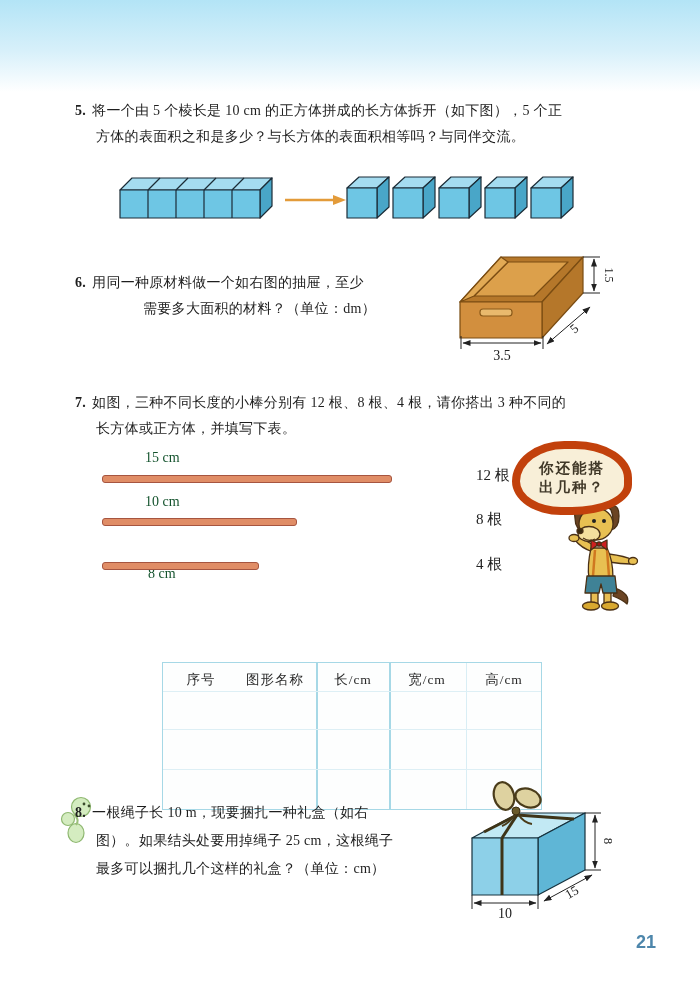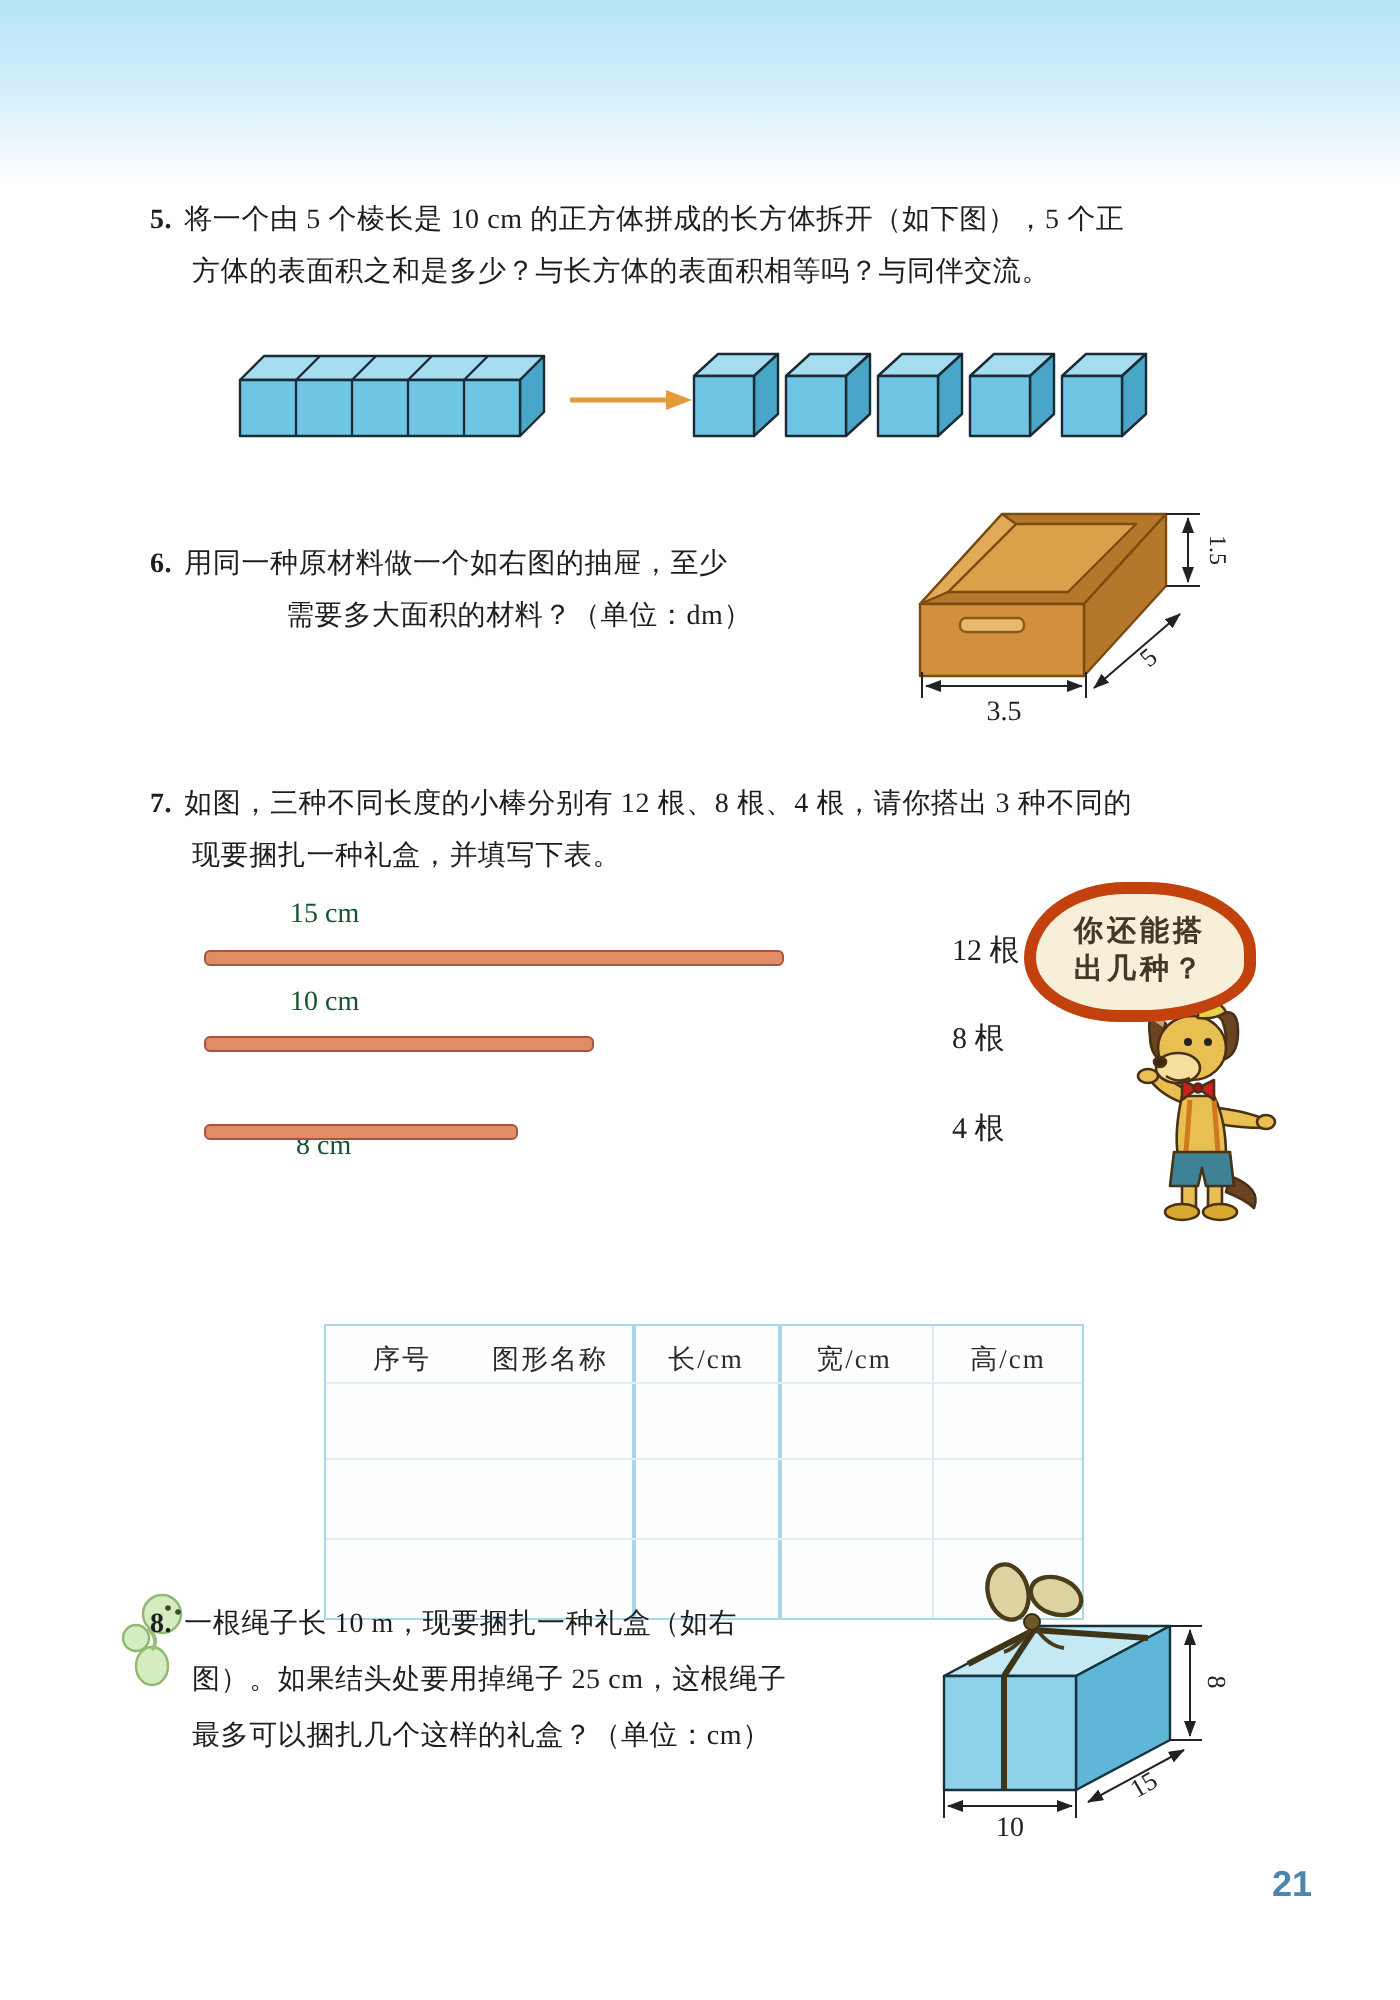--- a/index.html
+++ b/index.html
@@ -15,21 +15,21 @@
   .stick{position:absolute;height:6px;background:#e08d66;border:1px solid #a65540;border-radius:3px;}
   .sticklabel{position:absolute;font-size:14px;color:#14532d;}
   .stickcount{position:absolute;font-size:15px;color:#222;margin-left:24px;}
   
   #tbl{left:162px;top:614px;width:380px;height:148px;border:1.5px solid #a6d8e6;box-sizing:border-box;background:#fdfefe;margin-top:48px;}
   .vline{position:absolute;top:0;bottom:0;width:1.5px;background:#a6d8e6;}
   .vline.faint{width:1px;background:#d9eef5;}
   .hline{position:absolute;left:0;right:0;height:1px;background:#ddeff5;}
   .th{position:absolute;top:8px;transform:translateX(-50%);font-size:13.5px;color:#2b2b2b;letter-spacing:1px;white-space:nowrap;}
   
-  #bubble{left:512px;top:441px;width:104px;height:58px;background:#f8efd8;border:6px solid #c2410c;
+  #bubble{left:512px;top:441px;width:104px;height:58px;background:#f8efd8;border:8px solid #c2410c;
           border-radius:48% 52% 55% 45% / 60% 55% 45% 50%;
           display:flex;flex-direction:column;align-items:center;justify-content:center;z-index:3;}
   #bubble .bl{font-size:14.5px;font-weight:bold;color:#403828;letter-spacing:2px;line-height:19px;}
   #bubbletail{left:570px;top:494px;width:13px;height:13px;background:#f8efd8;
               border-right:2px solid #c4a671;border-bottom:2px solid #c4a671;
               transform:rotate(35deg) skew(18deg);z-index:2;}
   #pagenum{left:636px;top:932px;font-family:"Liberation Sans","DejaVu Sans",sans-serif;
            font-size:18px;font-weight:600;color:#4d86ab;}
   svg{display:block;overflow:visible;}
   .prob8num{z-index:4;text-align:center;}
@@ -120,21 +120,21 @@
     <line x1="144" y1="11" x2="144" y2="43" marker-start="url(#ah1)" marker-end="url(#ah1)"></line>
   </g>
   <text class="dimtext" x="52" y="112" font-size="14" text-anchor="middle" fill="#222">3.5</text>
   <text class="dimtext" x="127" y="84" font-size="13" text-anchor="middle" fill="#222" transform="rotate(-40 127 84)">5</text>
   <text class="dimtext" x="155" y="27" font-size="12" text-anchor="middle" fill="#222" transform="rotate(90 155 27)">1.5</text>
 </svg>
 
 <div class="abs pline" style="left:75px;top:390px;text-align:right;">
   <b class="pnum">7.</b><span>如图，三种不同长度的小棒分别有 12 根、8 根、4 根，请你搭出 3 种不同的</span>
 </div>
-<div class="abs pline" style="left:96px;top:416px;">现要捆扎一种礼盒，并填写下表。</div>
+<div class="abs pline" style="left:96px;top:416px;">长方体或正方体，并填写下表。</div>
 
 <div class="sticklabel" style="left:145px;top:450px;">15 cm</div>
 <div class="stick" style="left:102px;top:475px;width:288px;"></div>
 <div class="stickcount" style="left:452px;top:466px;">12 根</div>
 
 <div class="sticklabel" style="left:145px;top:494px;">10 cm</div>
 <div class="stick" style="left:102px;top:518px;width:193px;"></div>
 <div class="stickcount" style="left:452px;top:510px;">8 根</div>
 
 <div class="sticklabel" style="left:148px;top:538px;margin-top:28px;">8 cm</div>

